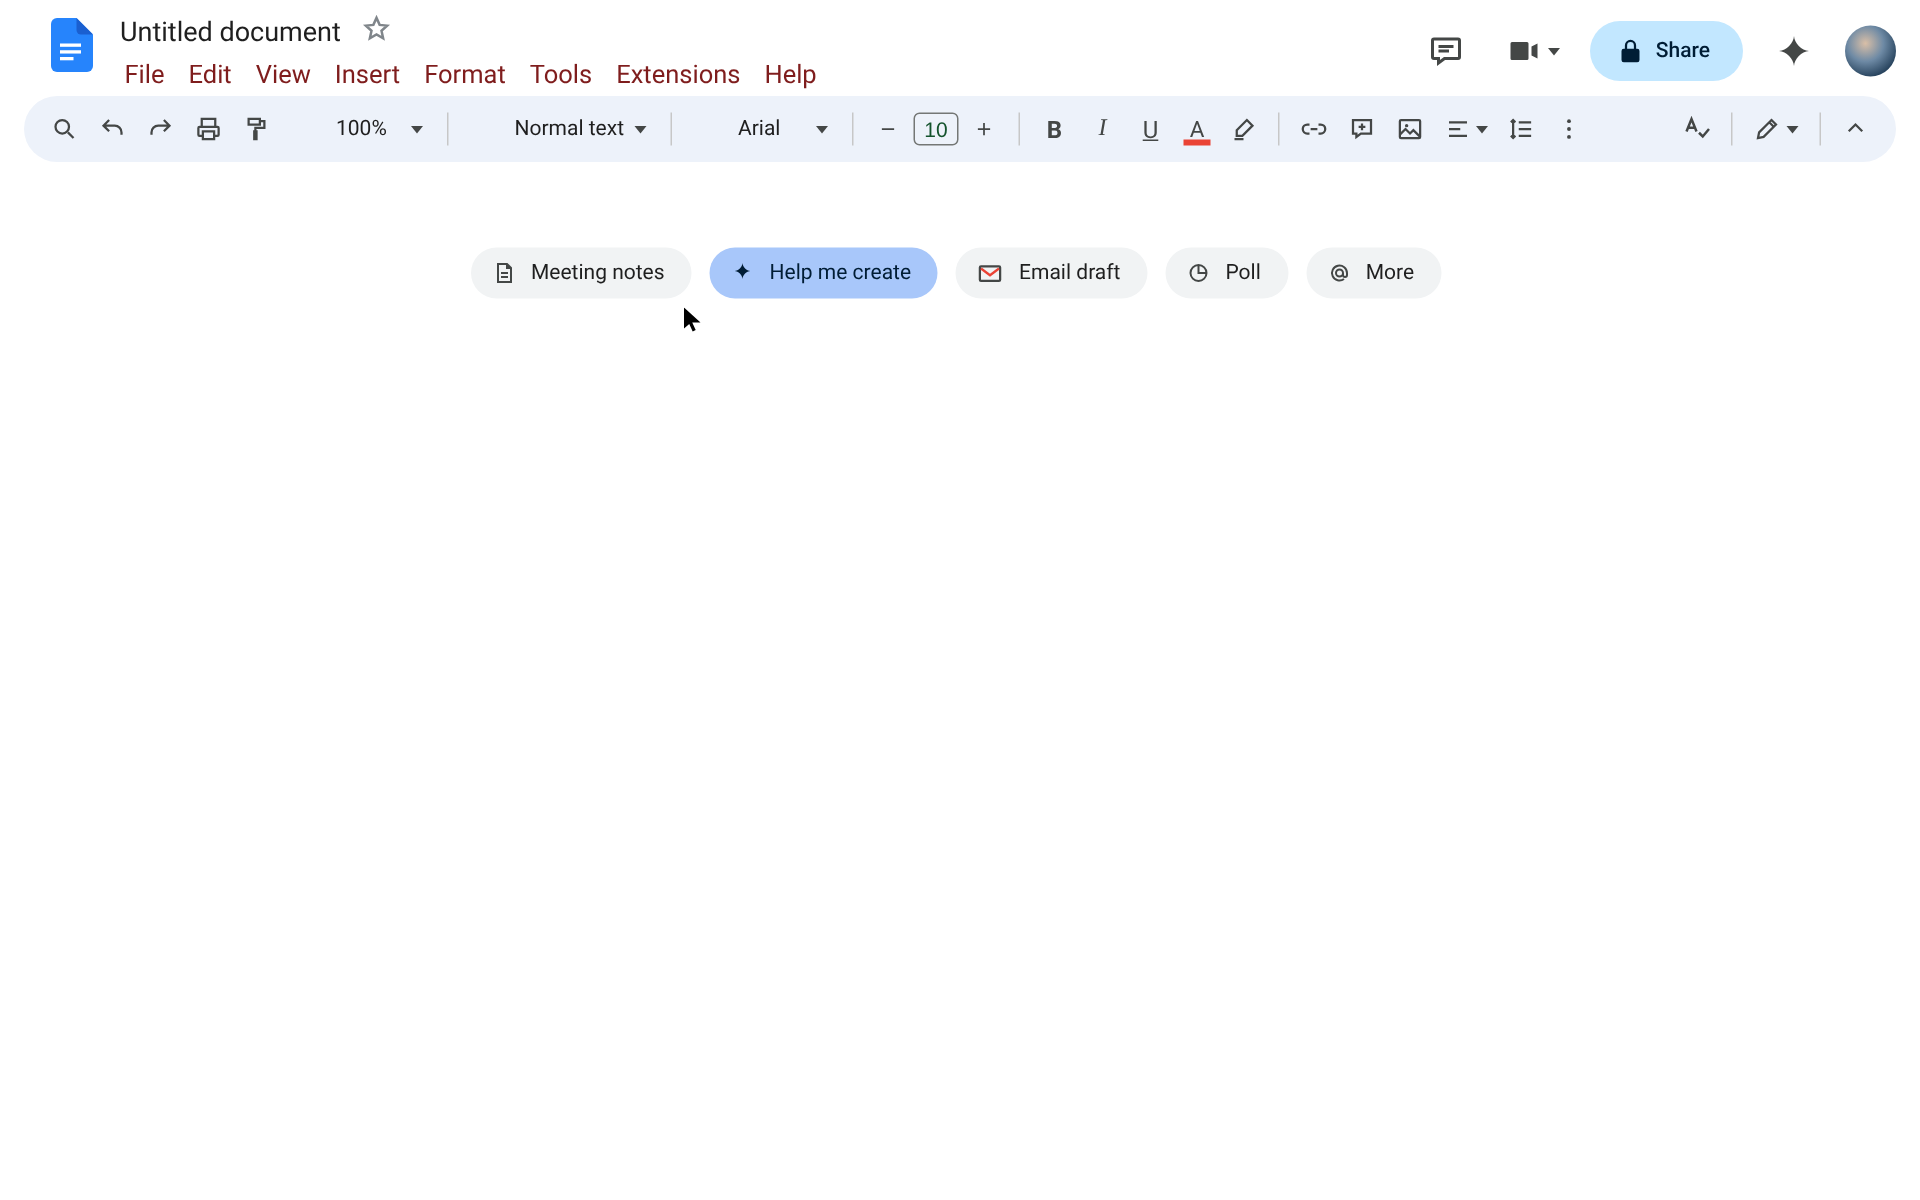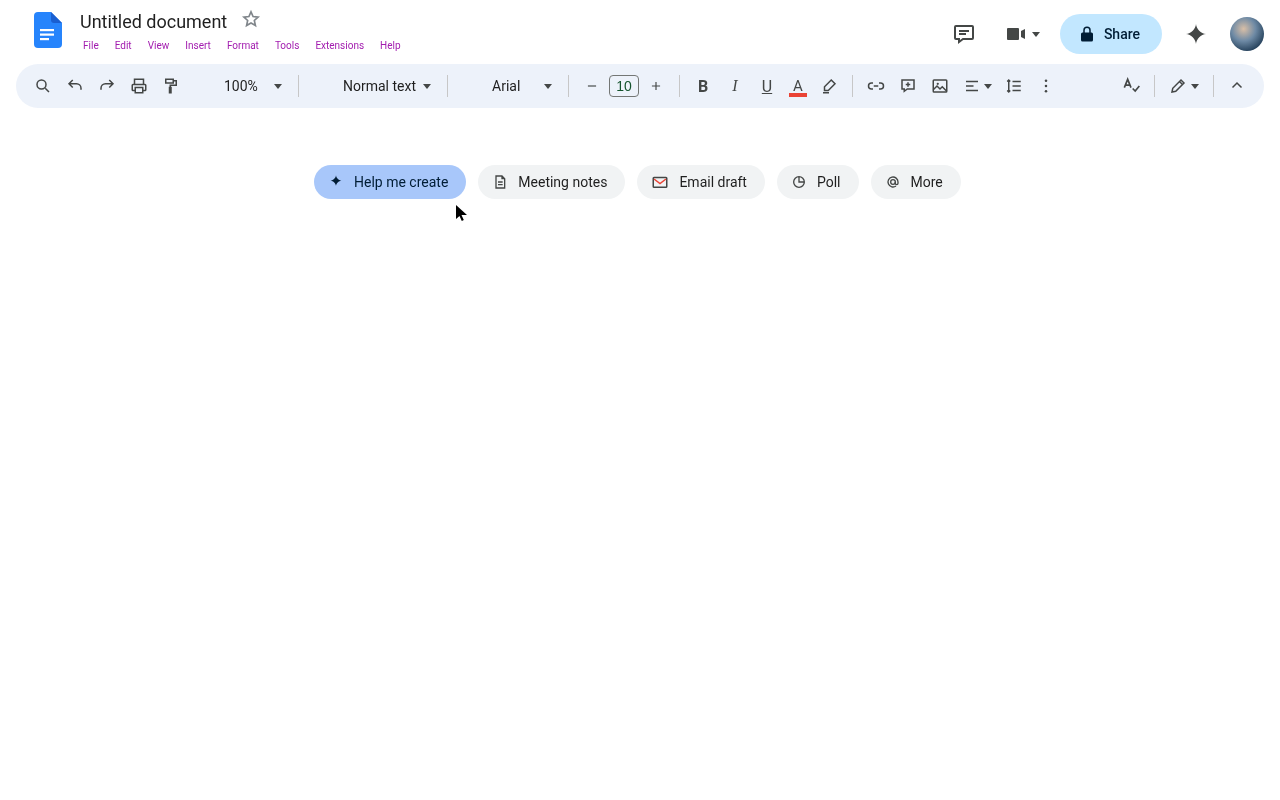--- a/index.html
+++ b/index.html
@@ -34,22 +34,22 @@
   .doc-title {
     font-size: 18px;
     color: #1f1f1f;
     padding: 1px 4px;
     border-radius:4px;
   }
   .title-star svg { fill:#80868b; }
   .menubar {
     display:flex;
     gap: 2px;
-    font-size: 10px;
-    color:#a21caf;
+    font-size: 17px;
+    color:#7f1d1d;
     margin-top:2px;
   }
   .menubar .mi {
     padding: 4px 7px;
     border-radius:4px;
     cursor:pointer;
   }
   .header-spacer { flex:1; }
   .header-right {
     display:flex;
@@ -355,31 +355,31 @@
       <svg width="18" height="18" viewBox="0 0 24 24">
           <path fill="none" stroke="#444746" stroke-width="2" d="M6 14l6-6 6 6"></path>
         </svg>
     </div>
   </div>
 </div>
 
 <div class="doc-area"></div>
 
 <div class="chips-row">
+  <div class="chip">
+    <svg width="16" height="16" viewBox="0 0 24 24">
+        <path fill="none" stroke="#444746" stroke-width="2" d="M6 3h9l4 4v14H6zM15 3v4h4M9 12h7M9 16h7"></path>
+      </svg>
+    <span>Meeting notes</span>
+  </div>
   <div class="chip primary">
     <svg width="16" height="16" viewBox="0 0 24 24">
         <path fill="#001d35" d="M12 2c.3 4 4 7.7 8 8-4 .3-7.7 4-8 8-.3-4-4-7.7-8-8 4-.3 7.7-4 8-8z"></path>
       </svg>
     <span>Help me create</span>
-  </div>
-  <div class="chip">
-    <svg width="16" height="16" viewBox="0 0 24 24">
-        <path fill="none" stroke="#444746" stroke-width="2" d="M6 3h9l4 4v14H6zM15 3v4h4M9 12h7M9 16h7"></path>
-      </svg>
-    <span>Meeting notes</span>
   </div>
   <div class="chip">
     <svg width="18" height="18" viewBox="0 0 24 24">
         <rect x="3" y="6" width="18" height="13" rx="1" fill="none" stroke="#444746" stroke-width="2"></rect>
         <path fill="none" stroke="#ea4335" stroke-width="2" d="M4 8l8 6 8-6"></path>
       </svg>
     <span>Email draft</span>
   </div>
   <div class="chip">
     <svg width="16" height="16" viewBox="0 0 24 24">

